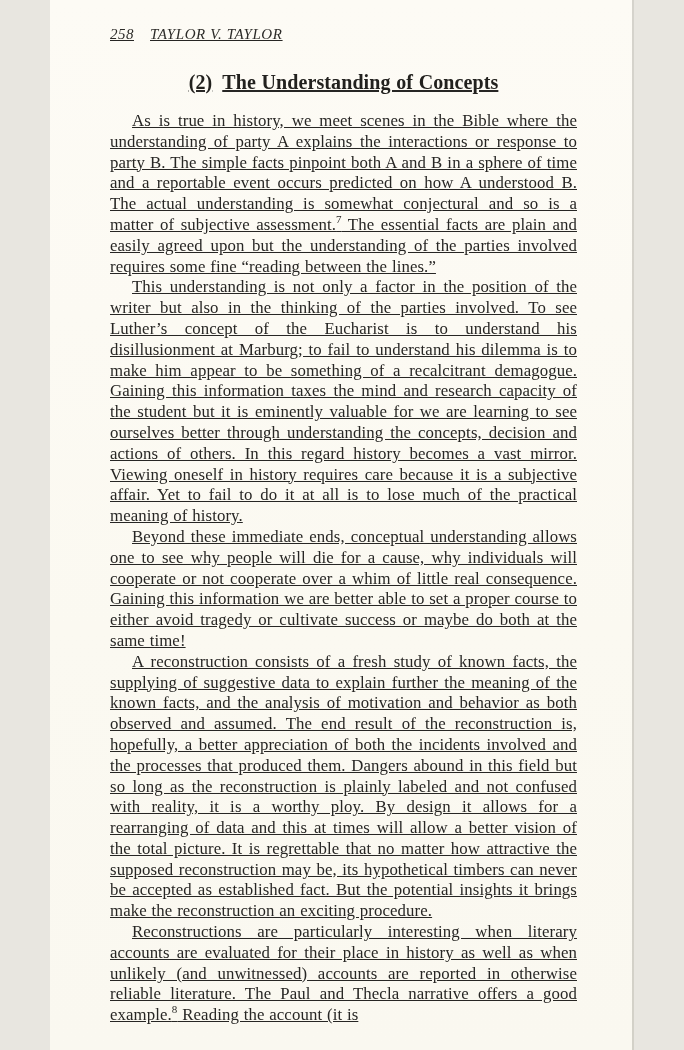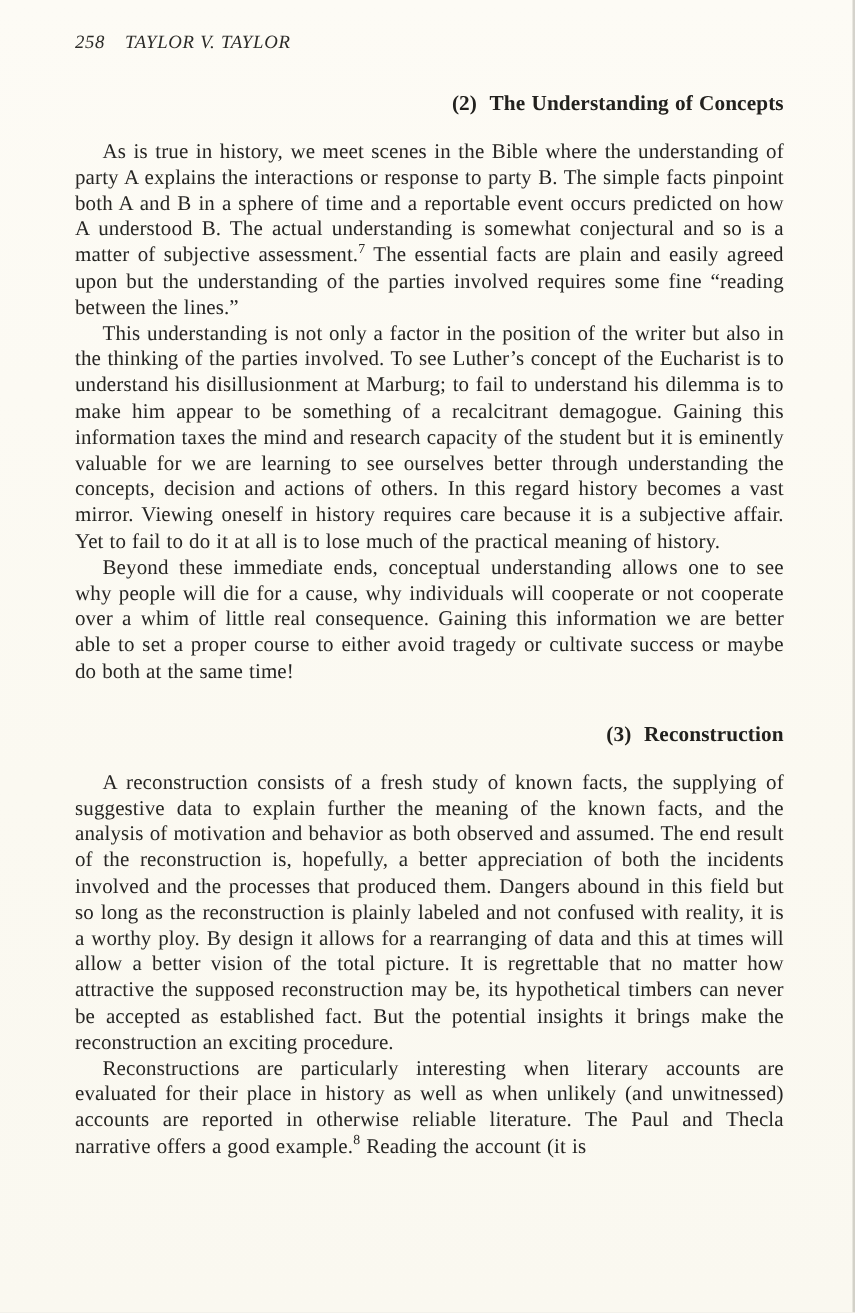--- a/index.html
+++ b/index.html
@@ -1,27 +1,28 @@
 <!DOCTYPE html>
 <html><head>
 <meta charset="utf-8">
 <style>
   html, body { margin: 0; padding: 0; background: #e8e6e0; }
   .page {
     position: relative;
-    width: 684px;
+    width: 584px;
     height: 1050px;
     margin: 0 auto;
     background: #fcfaf3;
     background-image: linear-gradient(180deg, #fdfbf5 0%, #fbf9f1 60%, #faf8f0 100%);
     box-sizing: border-box;
     padding: 26px 57px 0 60px;
     overflow: hidden;
     font-family: "Liberation Serif", "DejaVu Serif", serif;
     color: #272624;
+    text-decoration: underline;
   }
   .scan-edge-right {
     position: absolute; top: 0; right: 0; width: 2px; height: 100%;
     background: rgba(110, 108, 98, 0.28);
   }
   .running-header {
     display: flex; align-items: baseline;
     font-style: italic;
     font-size: 15px;
     letter-spacing: 0.6px;
@@ -35,23 +36,23 @@
     letter-spacing: 0.1px;
     word-spacing: 0.5px;
   }
   p { margin: 0; }
   .intro { margin-top: 33px; }
   .para-indent { text-indent: 22px; }
   .section-heading {
     margin-top: 29px;
     margin-bottom: 18px;
     font-weight: bold;
-    font-size: 17px;
+    font-size: 20px;
     line-height: 21px;
-    text-align: right;
+    text-align: center;
     color: #22211e;
   }
   .section-heading .sec-num { margin-right: 10px; }
   sup.footnote-ref {
     font-size: 11px;
     line-height: 0;
     vertical-align: super;
   }
 </style>
 </head>
@@ -73,23 +74,20 @@
       </div>
 
       <p class="para-indent"><span>As is true in history, we meet scenes in the Bible where the understanding of party A explains the interactions or response to party B. The simple facts pinpoint both A and B in a sphere of time and a reportable event occurs predicted on how A understood B. The actual understanding is somewhat conjectural and so is a matter of subjective assessment.</span><sup class="footnote-ref">7</sup><span> The essential facts are plain and easily agreed upon but the understanding of the parties involved requires some fine “reading between the lines.”</span></p>
 
       <p class="para-indent">This understanding is not only a factor in the position of the writer but also in the thinking of the parties involved. To see Luther’s concept of the Eucharist is to understand his disillusionment at Marburg; to fail to understand his dilemma is to make him appear to be something of a recalcitrant demagogue. Gaining this information taxes the mind and research capacity of the student but it is eminently valuable for we are learning to see ourselves better through understanding the concepts, decision and actions of others. In this regard history becomes a vast mirror. Viewing oneself in history requires care because it is a subjective affair. Yet to fail to do it at all is to lose much of the practical meaning of history.</p>
 
       <p class="para-indent">Beyond these immediate ends, conceptual understanding allows one to see why people will die for a cause, why individuals will cooperate or not cooperate over a whim of little real consequence. Gaining this information we are better able to set a proper course to either avoid tragedy or cultivate success or maybe do both at the same time!</p>
     </div>
 
     <div>
-      <div class="section-heading">
-        <span class="sec-num">(3)</span><span>Reconstruction</span>
-      </div>
 
       <p class="para-indent">A reconstruction consists of a fresh study of known facts, the supplying of suggestive data to explain further the meaning of the known facts, and the analysis of motivation and behavior as both observed and assumed. The end result of the reconstruction is, hopefully, a better appreciation of both the incidents involved and the processes that produced them. Dangers abound in this field but so long as the reconstruction is plainly labeled and not confused with reality, it is a worthy ploy. By design it allows for a rearranging of data and this at times will allow a better vision of the total picture. It is regrettable that no matter how attractive the supposed reconstruction may be, its hypothetical timbers can never be accepted as established fact. But the potential insights it brings make the reconstruction an exciting procedure.</p>
 
       <p class="para-indent"><span>Reconstructions are particularly interesting when literary accounts are evaluated for their place in history as well as when unlikely (and unwitnessed) accounts are reported in otherwise reliable literature. The Paul and Thecla narrative offers a good example.</span><sup class="footnote-ref">8</sup><span> Reading the account (it is</span></p>
     </div>
 
   </div>
 
   <div class="scan-edge-right"></div>
 </div>

